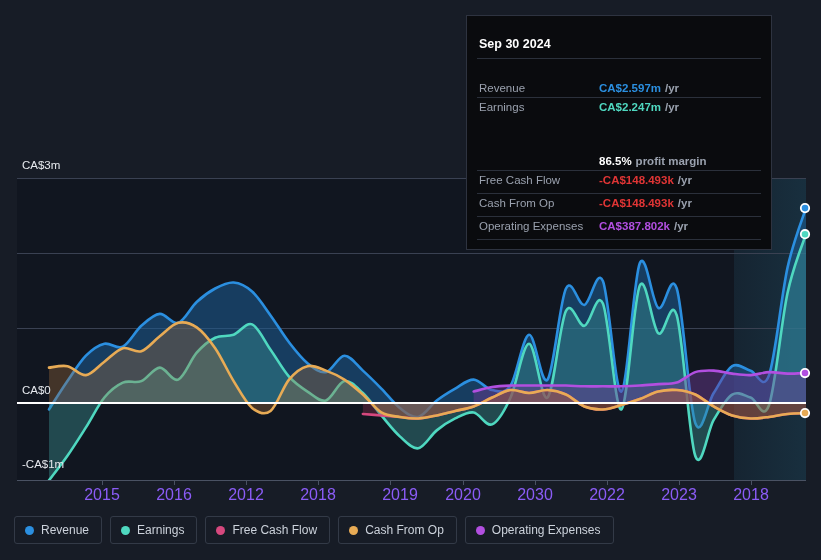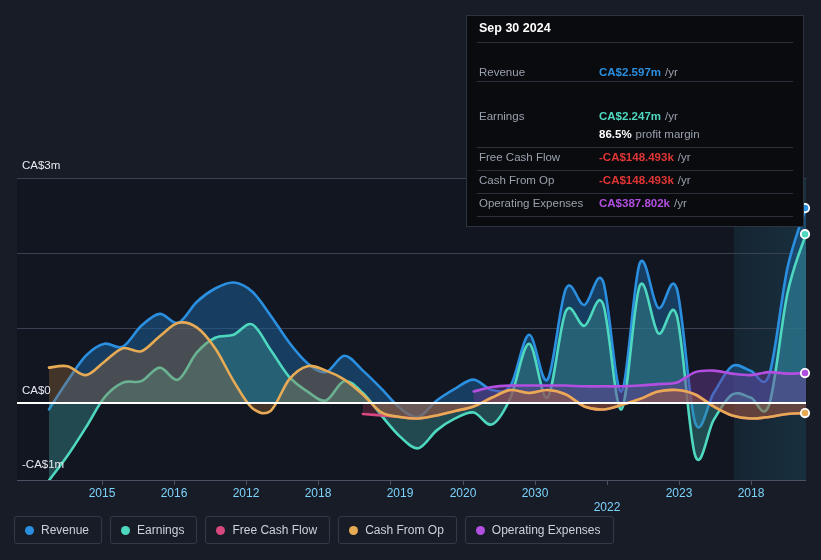--- a/index.html
+++ b/index.html
@@ -68,42 +68,42 @@
 
   .y-label {
     position: absolute;
     font-size: 11.5px;
     color: #e6e9ee;
     white-space: nowrap;
   }
   .x-label {
     position: absolute;
     top: 486px;
-    font-size: 12px;
-    color: #7dd3fc;
+    font-size: 16px;
+    color: #8b5cf6;
     transform: translateX(-50%);
     white-space: nowrap;
   }
 
   svg.series-svg {
     position: absolute;
     left: 0; top: 0;
     width: 821px; height: 560px;
     overflow: visible;
   }
 
   
   .tooltip {
     position: absolute;
     left: 466px; top: 15px;
-    width: 338px;
+    width: 306px;
     background: #0a0b0e;
     border: 1px solid #2e3340;
     box-sizing: border-box;
-    padding: 4px 10px 6px 10px;
+    padding: 20px 10px 6px 10px;
   }
   .tt-date {
     font-size: 12.5px;
     font-weight: bold;
     color: #ffffff;
     padding: 1px 0 7px 2px;
   }
   .tt-row {
     display: flex;
     align-items: baseline;
@@ -119,21 +119,21 @@
     flex: 0 0 120px;
     white-space: nowrap;
   }
   .tt-val {
     font-weight: bold;
     white-space: nowrap;
   }
   .tt-unit {
     color: #9aa1ae;
     margin-left: 4px;
-    font-weight: normal;
+    font-weight: bold;
     white-space: nowrap;
   }
   .tt-bottomrule {
     border-top: 1px solid #2b303b;
     height: 3px;
   }
 
   
   .legend {
     position: absolute;
@@ -215,46 +215,46 @@
         <div class="x-label" style="left: 246px;">2012</div>
         <div class="tick-mark" style="left: 246px;"></div>
         <div class="x-label" style="left: 318px;">2018</div>
         <div class="tick-mark" style="left: 318px;"></div>
         <div class="x-label" style="left: 400px;">2019</div>
         <div class="tick-mark" style="left: 390px;"></div>
         <div class="x-label" style="left: 463px;">2020</div>
         <div class="tick-mark" style="left: 463px;"></div>
         <div class="x-label" style="left: 535px;">2030</div>
         <div class="tick-mark" style="left: 535px;"></div>
-        <div class="x-label" style="left: 607px; margin-top: 14px;">2022</div>
+        <div class="x-label" style="left: 607px;">2022</div>
         <div class="tick-mark" style="left: 607px;"></div>
         <div class="x-label" style="left: 679px;">2023</div>
         <div class="tick-mark" style="left: 679px;"></div>
         <div class="x-label" style="left: 751px;">2018</div>
         <div class="tick-mark" style="left: 751px;"></div>
       </div>
 
   </div>
 
   <div class="tooltip">
     <div class="tt-date">Sep 30 2024</div>
     <div id="tt-rows">
         <div class="tt-row">
           <div class="tt-key">Revenue</div>
           <div class="tt-val" style="color: rgb(43, 143, 224); margin-top: 20px;">CA$2.597m</div>
           <div class="tt-unit">/yr</div>
         </div>
         <div class="tt-row">
           <div class="tt-key">Earnings</div>
-          <div class="tt-val" style="color: rgb(79, 216, 192); margin-top: 25px;">CA$2.247m</div>
+          <div class="tt-val" style="color: rgb(79, 216, 192);">CA$2.247m</div>
           <div class="tt-unit">/yr</div>
         </div>
         <div class="tt-row noline">
           <div class="tt-key"></div>
-          <div class="tt-val" style="color: rgb(255, 255, 255);">86.5%</div>
+          <div class="tt-val" style="color: rgb(255, 255, 255); margin-top: 32px;">86.5%</div>
           <div class="tt-unit">profit margin</div>
         </div>
         <div class="tt-row">
           <div class="tt-key">Free Cash Flow</div>
           <div class="tt-val" style="color: rgb(224, 53, 53);">-CA$148.493k</div>
           <div class="tt-unit">/yr</div>
         </div>
         <div class="tt-row">
           <div class="tt-key">Cash From Op</div>
           <div class="tt-val" style="color: rgb(224, 53, 53);">-CA$148.493k</div>

